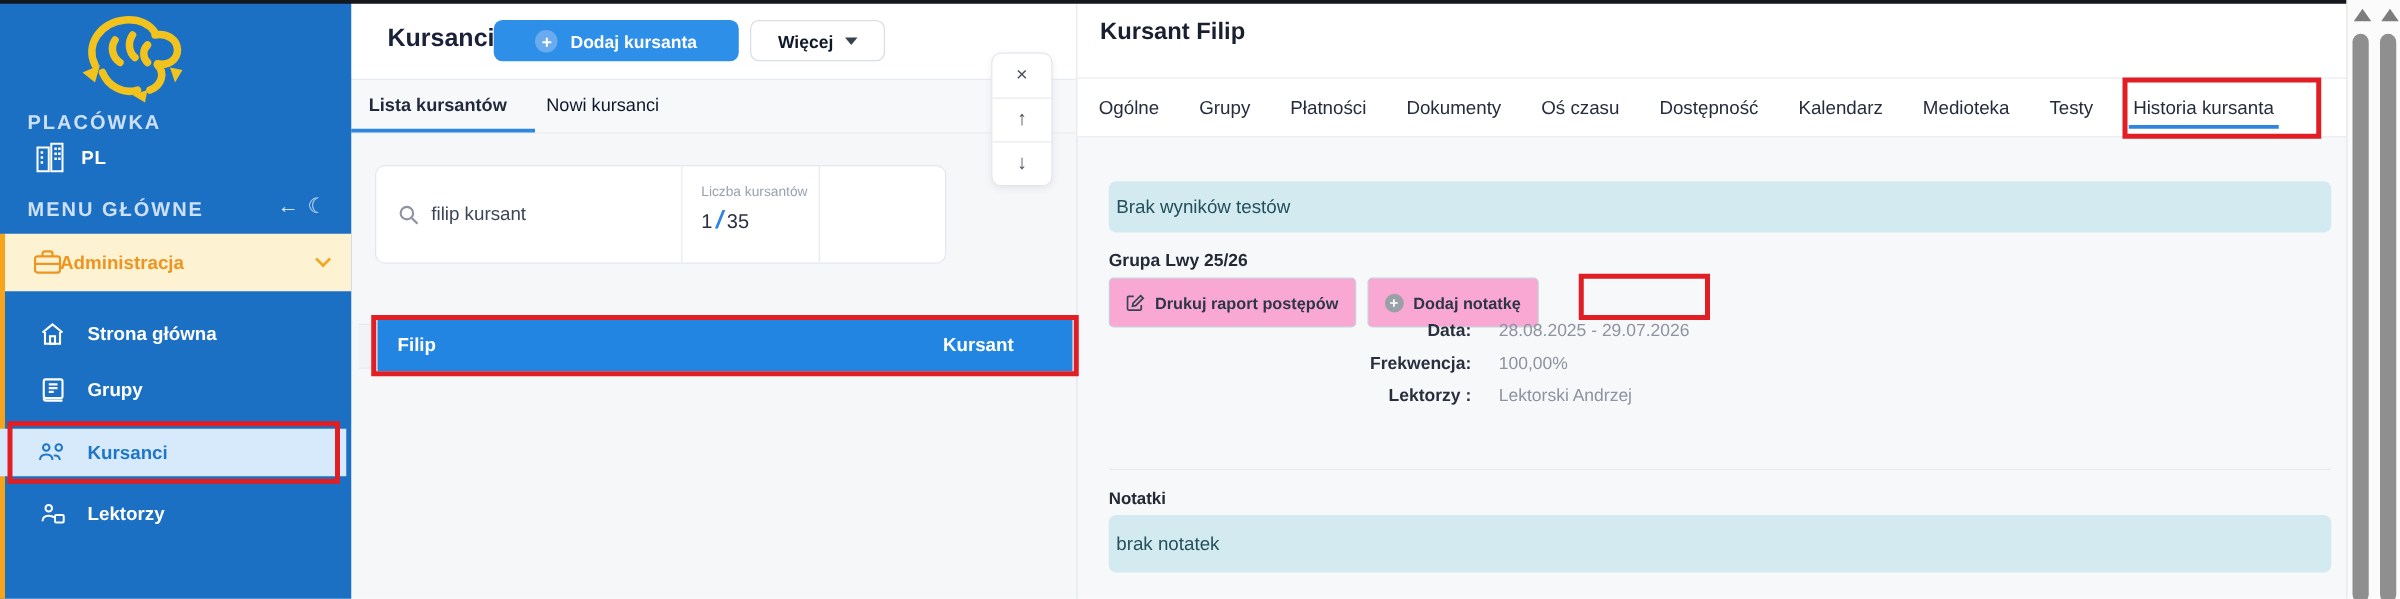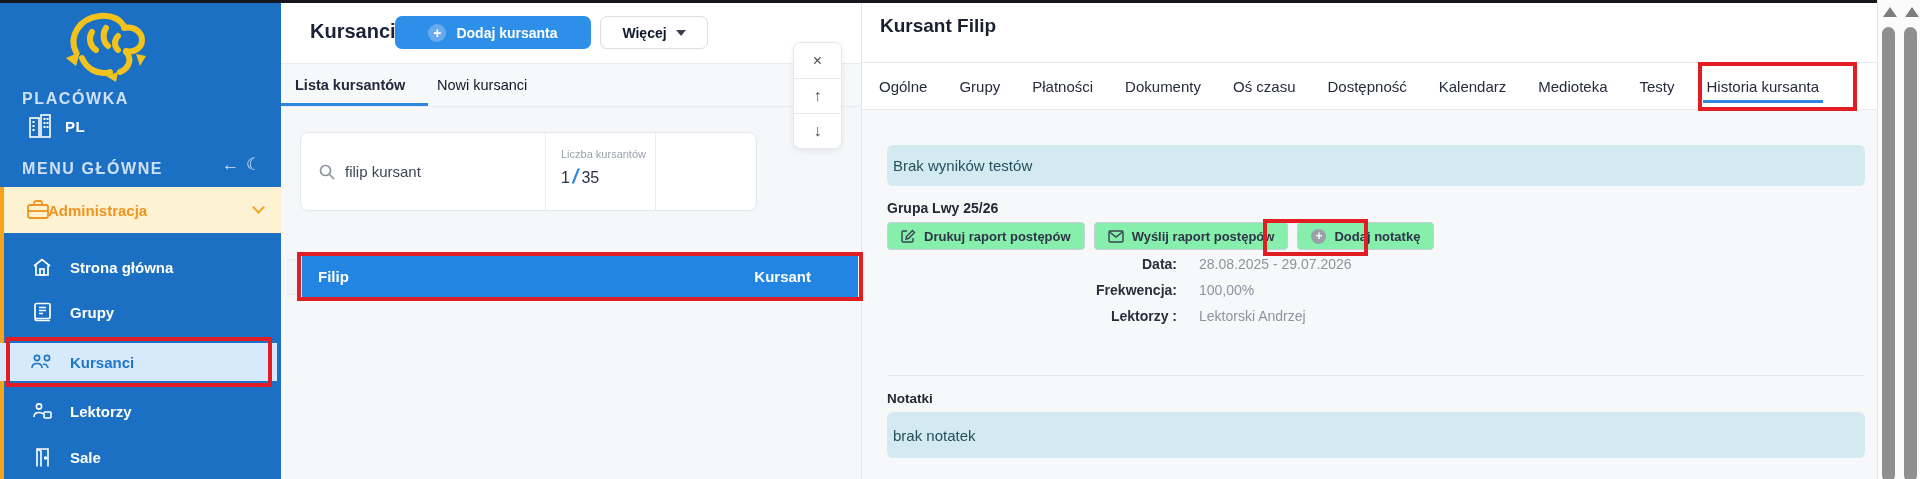--- a/index.html
+++ b/index.html
@@ -66,21 +66,21 @@
   .rp-header { position:absolute; left:0; top:0; width:100%; height:63px; background:#fff; border-bottom:1px solid #e8eaef; }
   .rp-title { position:absolute; left:18px; top:15px; font-size:19px; font-weight:700; color:#1b2030; }
   .rp-tabbar { position:absolute; left:0; top:63px; width:100%; height:47px; background:#fff; border-bottom:1px solid #e8eaef;
     display:flex; align-items:center; gap:32px; padding-left:17px; }
   .rp-tab { font-size:15px; color:#262c3c; cursor:pointer; position:relative; white-space:nowrap; }
   .rp-tab.active::after { content:""; position:absolute; left:-4px; right:-4px; bottom:-8px; height:3px; background:#2e86e0; }
   .rp-content { position:absolute; left:0; top:110px; width:100%; height:369px; }
   .banner { position:absolute; left:25px; width:978px; background:#d3eaf0; border-radius:6px; color:#24505c; font-size:15px; display:flex; align-items:center; padding-left:6px; }
   .grp-title { position:absolute; left:25px; top:90px; font-size:14px; font-weight:700; color:#242936; }
   .grp-btns { position:absolute; left:25px; top:112px; display:flex; gap:9px; }
-  .grp-btn { height:28px; background:#86efac; border:1px solid #c9ced8; border-radius:4px; display:flex; align-items:center; gap:8px;
+  .grp-btn { height:40px; background:#f9a8d4; border:1px solid #c9ced8; border-radius:4px; display:flex; align-items:center; gap:8px;
     padding:0 13px; font-size:13px; font-weight:700; color:#2e3547; cursor:pointer; font-family:"Liberation Sans", sans-serif; }
   .plus-gray { width:15px; height:15px; border-radius:50%; background:#9aa0a8; color:#fff; font-size:12px; line-height:15px; text-align:center; font-weight:700; }
   .detail-rows { position:absolute; left:25px; top:146px; }
   .d-row { display:flex; margin-bottom:10px; }
   .d-label { width:290px; text-align:right; font-size:14px; font-weight:700; color:#2a2f3e; }
   .d-value { margin-left:22px; font-size:14px; color:#8d939f; }
   .rp-divider { position:absolute; left:25px; top:265px; width:978px; height:1px; background:#e7eaee; }
   .notes-title { position:absolute; left:25px; top:281px; font-size:13.5px; font-weight:700; color:#242936; }
 
   
@@ -192,30 +192,20 @@
     <span class="ic">
       <svg width="21" height="20" viewBox="0 0 21 20" fill="none" stroke="#fff" stroke-width="1.6">
         <circle cx="7" cy="5.5" r="2.6"></circle>
         <path d="M2 16 q0 -4.5 5 -4.5 q3 0 4.2 1.6"></path>
         <rect x="12" y="11" width="7" height="6" rx="1"></rect>
       </svg>
     </span>
     <span class="lbl">Lektorzy</span>
   </div>
 
-  <div class="side-item" style="top:438px">
-    <span class="ic">
-      <svg width="17" height="21" viewBox="0 0 17 21" fill="none" stroke="#fff" stroke-width="1.6">
-        <path d="M3 19.5 V2 h11 v17.5"></path>
-        <path d="M3 2 L7 4 V19.5"></path>
-        <circle cx="11.5" cy="11" r="0.9" fill="#fff"></circle>
-      </svg>
-    </span>
-    <span class="lbl">Sale</span>
-  </div>
 </div>
 
 <div class="mid">
   <div class="mid-header">
     <div class="mid-title">Kursanci</div>
     <button class="btn-add">
       <span class="plus-circle">+</span>
       <span>Dodaj kursanta</span>
     </button>
     <button class="btn-more">
@@ -291,27 +281,20 @@
 
     <div class="grp-btns">
       <button class="grp-btn">
         <svg width="15" height="15" viewBox="0 0 15 15" fill="none" stroke="#3a4152" stroke-width="1.4">
           <path d="M6 2 H2 a1 1 0 0 0 -1 1 v9 a1 1 0 0 0 1 1 h9 a1 1 0 0 0 1 -1 V9"></path>
           <path d="M11.5 1.5 L13.5 3.5 L7.5 9.5 L5 10 L5.5 7.5 Z"></path>
         </svg>
         <span>Drukuj raport postępów</span>
       </button>
       <button class="grp-btn">
-        <svg width="16" height="13" viewBox="0 0 16 13" fill="none" stroke="#3a4152" stroke-width="1.4">
-          <rect x="1" y="1" width="14" height="11" rx="1.2"></rect>
-          <path d="M1.5 2 L8 7 L14.5 2"></path>
-        </svg>
-        <span>Wyślij raport postępów</span>
-      </button>
-      <button class="grp-btn">
         <span class="plus-gray">+</span>
         <span>Dodaj notatkę</span>
       </button>
     </div>
 
     <div class="detail-rows">
       <div class="d-row">
         <span class="d-label">Data:</span>
         <span class="d-value">28.08.2025 - 29.07.2026</span>
       </div>

